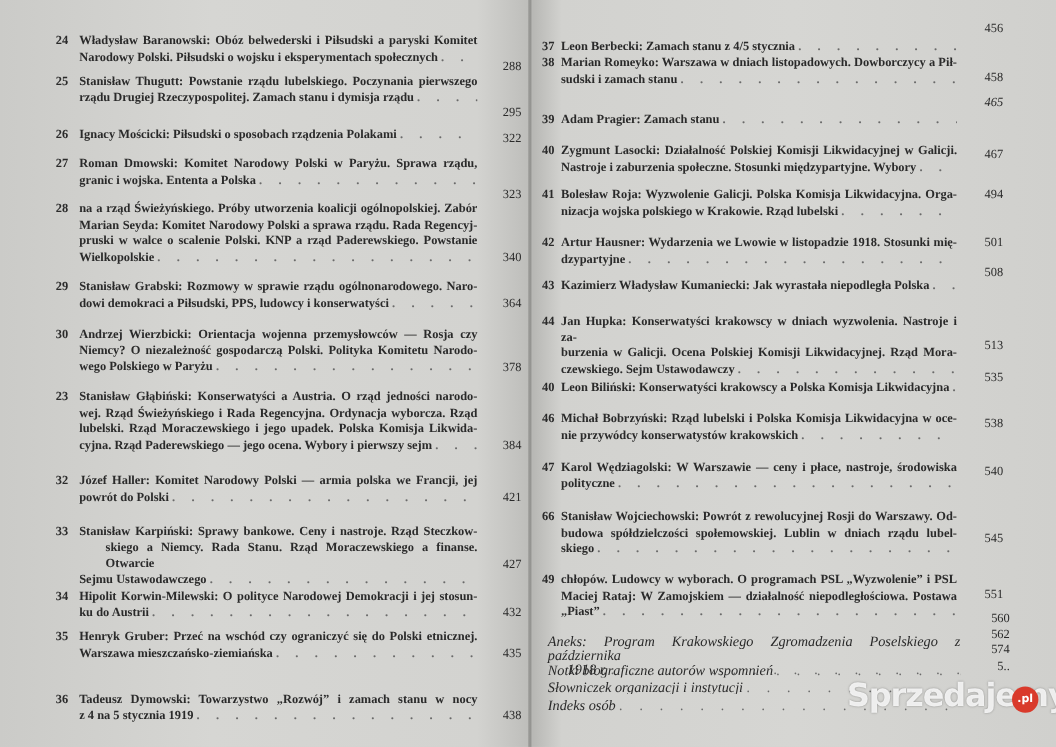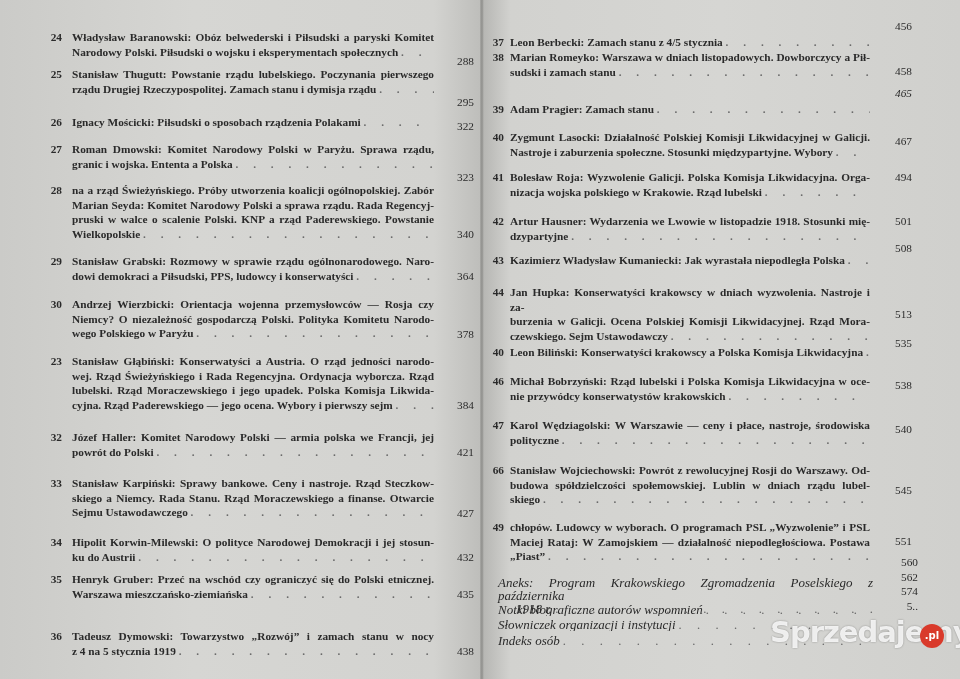--- a/index.html
+++ b/index.html
@@ -152,21 +152,21 @@
       <div class="txt">
         <div style="text-align-last: justify;">Józef Haller: Komitet Narodowy Polski — armia polska we Francji, jej</div>
         <div style="white-space: nowrap; overflow: hidden;"><span>powrót do Polski</span> <span class="dots">. . . . . . . . . . . . . . . . . . . . . . . . . . . . . . . . . . . . .</span></div>
       </div>
       <span class="pg" style="top: 15px;">421</span>
     </div>
     <div class="entry" style="top: 476px;">
       <span class="num">33</span>
       <div class="txt">
         <div style="text-align-last: justify;">Stanisław Karpiński: Sprawy bankowe. Ceny i nastroje. Rząd Steczkow-</div>
-        <div style="text-align-last: justify;">skiego a Niemcy. Rada Stanu. Rząd Moraczewskiego a finanse. Otwarcie</div>
+        <div style="text-align-last: justify; margin-left: 24px;">skiego a Niemcy. Rada Stanu. Rząd Moraczewskiego a finanse. Otwarcie</div>
         <div style="white-space: nowrap; overflow: hidden;"><span>Sejmu Ustawodawczego</span> <span class="dots">. . . . . . . . . . . . . . . . . . . . . . . . . . . . . . . . . . . . .</span></div>
       </div>
       <span class="pg" style="top: 30px;">427</span>
     </div>
     <div class="entry" style="top: 535px;">
       <span class="num">34</span>
       <div class="txt">
         <div style="text-align-last: justify;">Hipolit Korwin-Milewski: O polityce Narodowej Demokracji i jej stosun-</div>
         <div style="white-space: nowrap; overflow: hidden;"><span>ku do Austrii</span> <span class="dots">. . . . . . . . . . . . . . . . . . . . . . . . . . . . . . . . . . . . .</span></div>
       </div>

